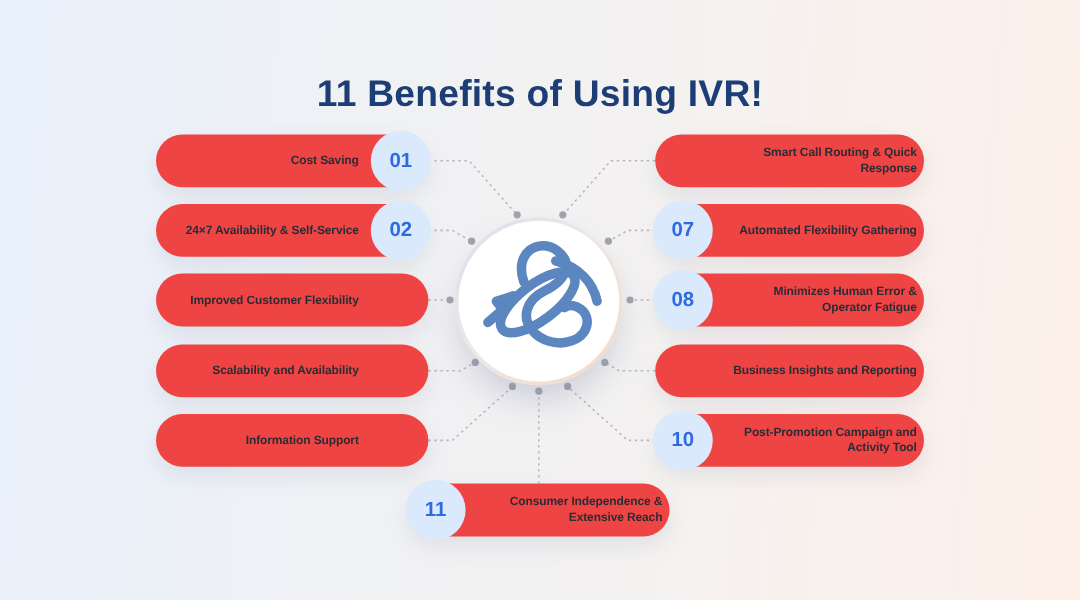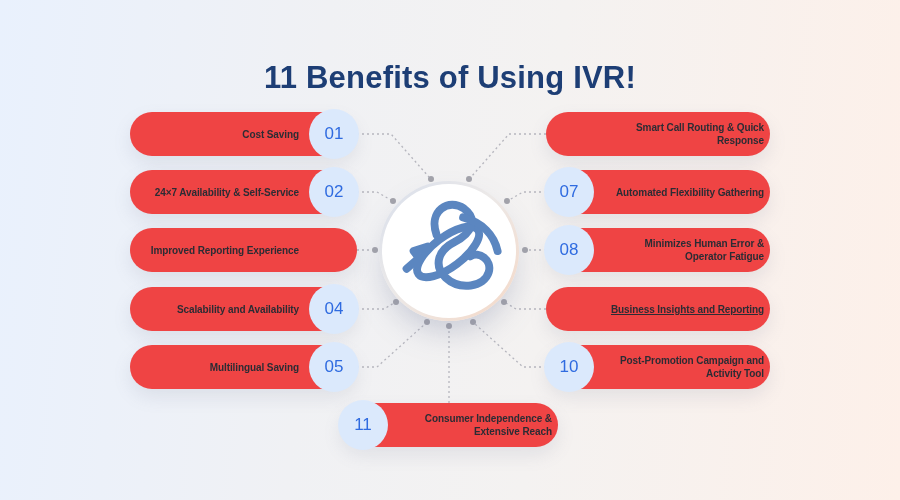--- a/index.html
+++ b/index.html
@@ -28,36 +28,36 @@
     display:flex; align-items:center; justify-content:center;
   }
   .pill {
     position:absolute; height:44px; background:#ef4444; border-radius:22px;
     box-shadow:0 8px 18px rgba(110,120,150,.14);
     display:flex; align-items:center; z-index:2;
   }
   .pill .num {
     position:absolute; top:-3px; width:50px; height:50px; border-radius:50%;
     background:#dbe9fc; color:#2f6be0;
-    font-weight:400; font-size:17px;
+    font-weight:700; font-size:17px;
     display:flex; align-items:center; justify-content:center;
   }
   .pill.left  .num { right:-2px; }
   .pill.right .num { left:-2px; }
   .pill .label {
     font-size:10px; font-weight:700; color:#2c2c34;
     line-height:1.3; letter-spacing:-0.1px;
   }
   .pill.left .label {
     flex:1; text-align:right; margin-right:58px; margin-left:8px; white-space:nowrap;
   }
   .pill.right .label {
     flex:1; text-align:right; margin-left:60px; margin-right:6px;
   }
-  .pill.right .label.one-line { white-space:nowrap;text-decoration:underline; }
+  .pill.right .label.one-line { white-space:nowrap; }
 </style>
 </head>
 <body>
 
 <svg class="connectors" width="900" height="500" viewBox="0 0 900 500">
   <g fill="none" stroke="#b6b6be" stroke-width="1.3" stroke-dasharray="2 3" stroke-linejoin="round">
     <polyline points="357,134 391,134 429,177"></polyline>
     <polyline points="357,192 377,192 391,200"></polyline>
     <polyline points="357,250 372,250"></polyline>
     <polyline points="357,309 384,309 394,303"></polyline>
@@ -101,29 +101,27 @@
 
 <div class="pill left" style="left:130px; top:112px; width:227px;">
   <span class="label">Cost Saving</span>
   <span class="num">01</span>
 </div>
 <div class="pill left" style="left:130px; top:170px; width:227px;">
   <span class="label">24×7 Availability &amp; Self-Service</span>
   <span class="num">02</span>
 </div>
 <div class="pill left" style="left:130px; top:228px; width:227px;">
-  <span class="label">Improved Reporting Experience</span>
+  <span class="label">Improved Customer Flexibility</span>
 </div>
 <div class="pill left" style="left:130px; top:287px; width:227px;">
   <span class="label">Scalability and Availability</span>
-  <span class="num">04</span>
 </div>
 <div class="pill left" style="left:130px; top:345px; width:227px;">
-  <span class="label">Multilingual Saving</span>
-  <span class="num">05</span>
+  <span class="label">Information Support</span>
 </div>
 
 <div class="pill right" style="left:546px; top:112px; width:224px;">
   <span class="label">Smart Call Routing &amp; Quick Response</span>
 </div>
 <div class="pill right" style="left:546px; top:170px; width:224px;">
   <span class="num">07</span>
   <span class="label">Automated Flexibility Gathering</span>
 </div>
 <div class="pill right" style="left:546px; top:228px; width:224px;">

